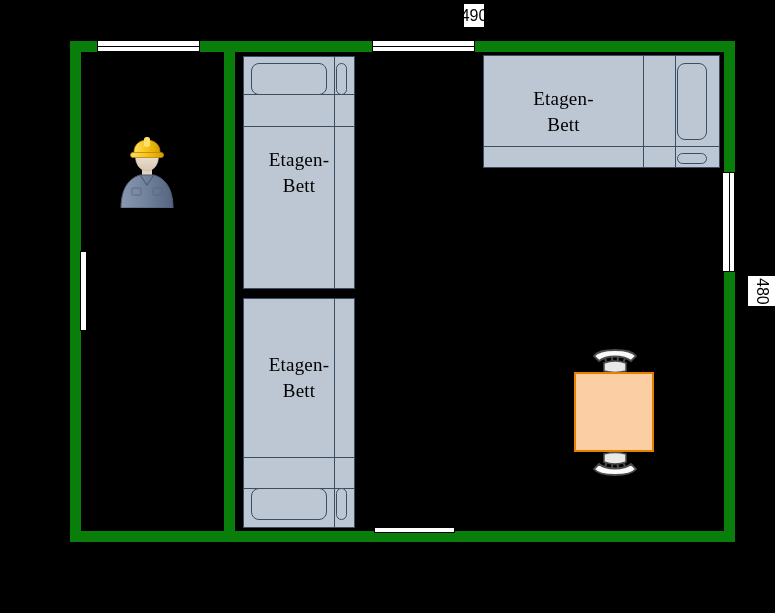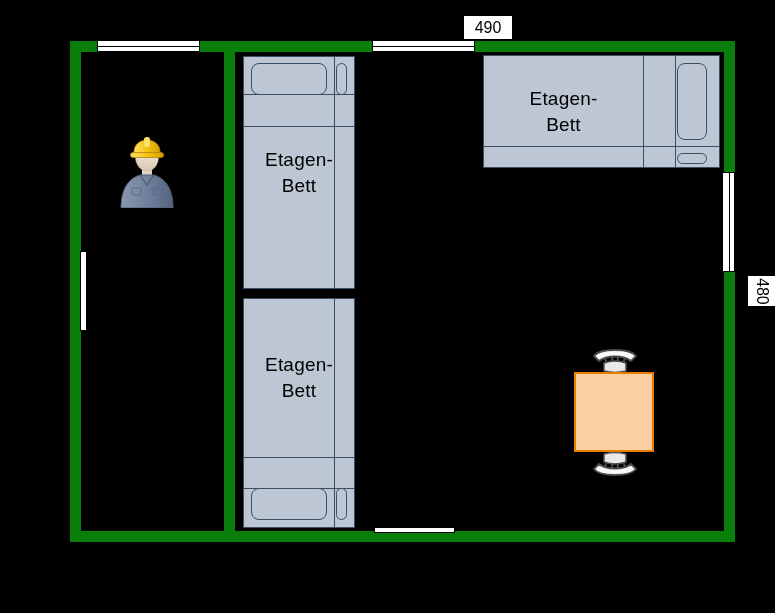--- a/index.html
+++ b/index.html
@@ -10,21 +10,21 @@
   .wall{position:absolute;background:var(--wall-green,#0a7e0a);}
   .window{position:absolute;background:var(--window-fill,#fff);border:1px solid var(--window-border,#000);box-sizing:border-box;}
   .win-mid-h{position:absolute;left:0;right:0;top:50%;border-top:1px solid var(--window-border,#000);}
   .win-mid-v{position:absolute;top:0;bottom:0;left:50%;border-left:1px solid var(--window-border,#000);}
   .bed{position:absolute;background:var(--bed-fill,#bcc7d3);border:1.5px solid var(--bed-stroke,#3a4e63);box-sizing:border-box;}
   .bed-hline{position:absolute;left:0;right:0;border-top:1.5px solid var(--bed-stroke,#3a4e63);}
   .bed-vline{position:absolute;top:0;bottom:0;border-left:1.5px solid var(--bed-stroke,#3a4e63);}
   .pillow{position:absolute;background:var(--bed-fill,#bcc7d3);border:1.5px solid var(--bed-stroke,#3a4e63);box-sizing:border-box;border-radius:8px;}
   .bed-label{
     position:absolute;display:flex;flex-direction:column;align-items:center;justify-content:center;
-    font-size:19px;line-height:26px;color:#000;text-align:center;letter-spacing:.2px;
+    font-size:19px;line-height:26px;color:#000;text-align:center;letter-spacing:.2px;font-family:Liberation Serif, serif;
   }
   .table{position:absolute;background:var(--table-fill,#fbcfa3);border:2px solid var(--table-stroke,#e57f00);box-sizing:border-box;}
   .dim-label{
     position:absolute;background:var(--label-bg,#fff);color:var(--label-text,#000);
     font-size:16px;display:flex;align-items:center;justify-content:center;
   }
   .dim-label.vertical{writing-mode:vertical-rl;}
   .figure{position:absolute;}
 </style>
 </head>
@@ -135,16 +135,16 @@
       <path d="M23,49 L30,59 L37,49" fill="none" stroke="#4e5d75" stroke-width="1.2"></path>
       <rect x="15" y="62" width="9" height="7" rx="1" fill="none" stroke="#5a6a85" stroke-width="1"></rect>
       <rect x="36" y="62" width="9" height="7" rx="1" fill="none" stroke="#5a6a85" stroke-width="1"></rect>
       <ellipse cx="30" cy="31" rx="11.5" ry="14" fill="url(#skin)" stroke="#cbb9a5" stroke-width="0.6"></ellipse>
       <path d="M17,26 C17,10 43,10 43,26 L43,29 L17,29 Z" fill="url(#hat)" stroke="#b8860b" stroke-width="0.8"></path>
       <rect x="27" y="11" width="6" height="10" rx="2.5" fill="#ffe066"></rect>
       <rect x="13.5" y="26.5" width="33" height="5" rx="2.5" fill="url(#hat)" stroke="#b8860b" stroke-width="0.8"></rect>
     </svg>
   </div>
 
-  <div class="dim-label" style="left:464px;top:16px;width:48px;height:23px;">490</div>
+  <div class="dim-label" style="left:464px;top:4px;width:20px;height:23px;">490</div>
   <div class="dim-label vertical" style="left:748px;top:276px;width:27px;height:30px;">480</div>
 
 </div>
 
 </body></html>

